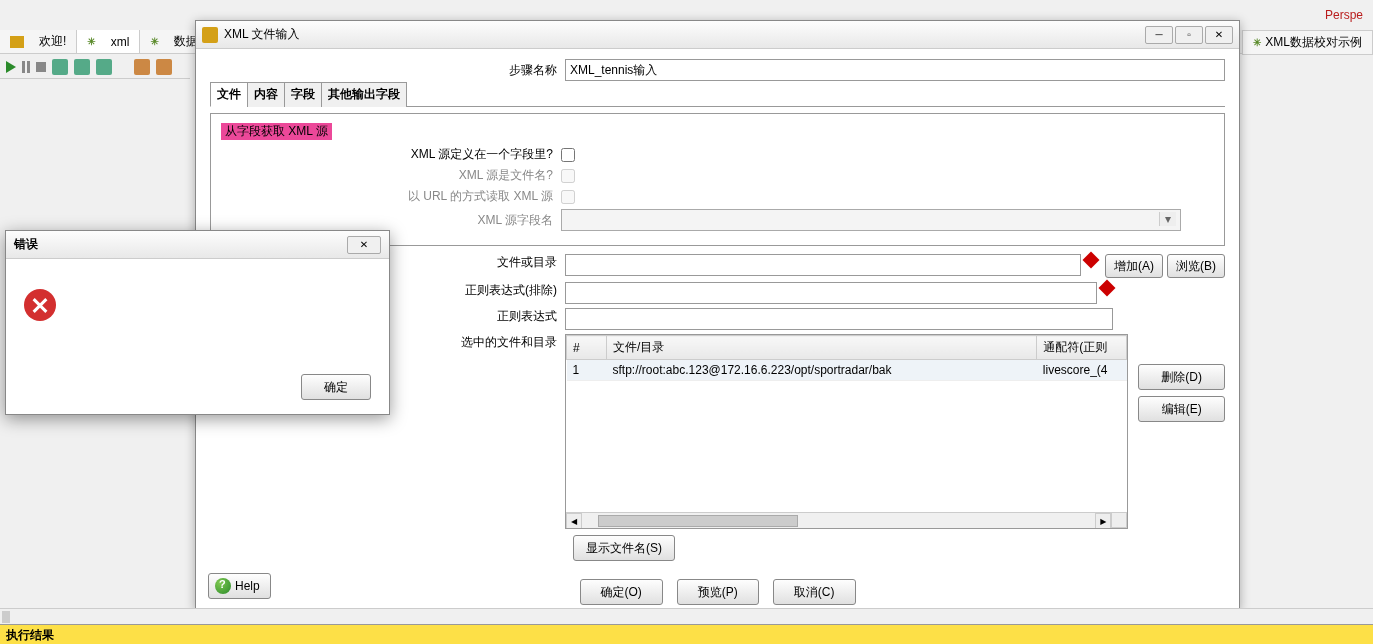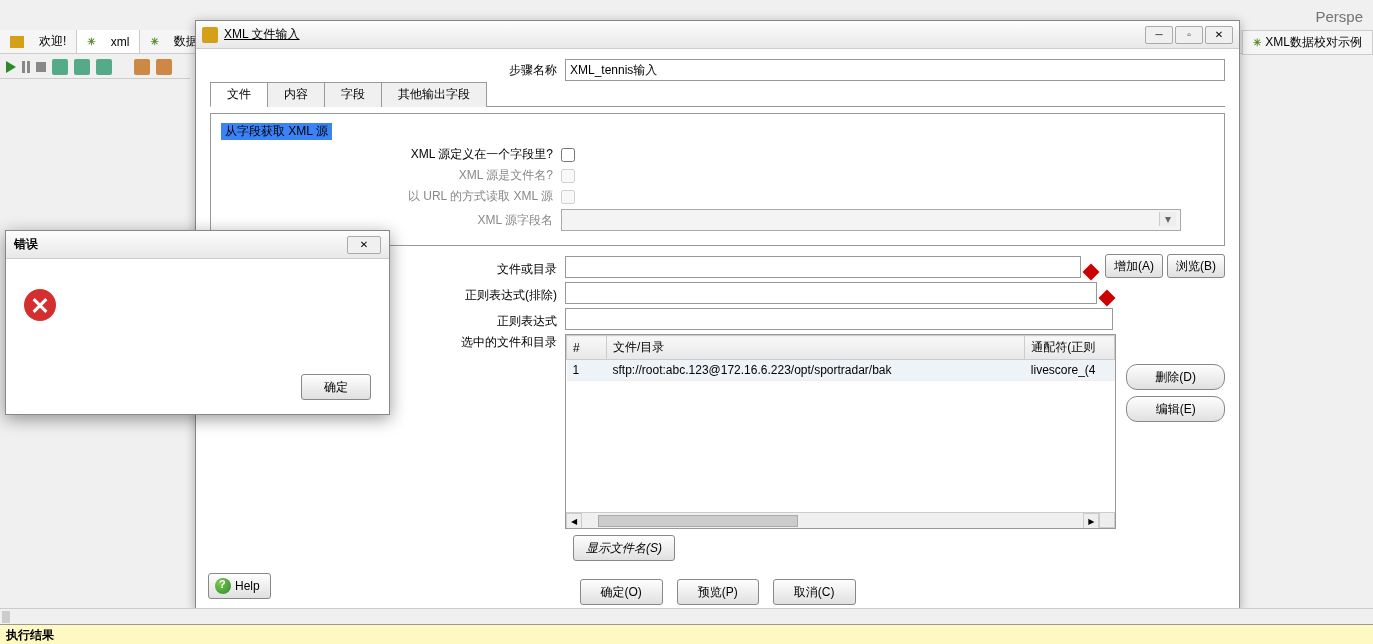--- a/index.html
+++ b/index.html
@@ -2,84 +2,84 @@
 <html><head>
 <meta charset="utf-8">
 <style>
 * { box-sizing: border-box; margin: 0; padding: 0; font-family: "Microsoft YaHei", Tahoma, Arial, sans-serif; font-size: 12px; }
 body { background: #f0f0f0; width: 1373px; height: 644px; overflow: hidden; position: relative; }
 
 
 .bg-tabs { position: absolute; top: 30px; left: 0; right: 0; height: 24px; background: #e8e8e8; display: flex; border-bottom: 1px solid #ccc; }
 .bg-tab { padding: 3px 10px; border-right: 1px solid #ccc; background: #f5f5f5; display: flex; align-items: center; gap: 15px; cursor: pointer; }
 .bg-tab.active { background: #fff; }
-.perspective { position: absolute; top: 8px; right: 10px; font-size: 15px; color: #737373; }
+.perspective { position: absolute; top: 8px; right: 10px; font-size: 12px; color: #b91c1c; }
 .right-tab { position: absolute; top: 30px; right: 0; padding: 3px 10px; background: #f5f5f5; border: 1px solid #ccc; display: flex; align-items: center; gap: 4px; }
 
 
 .bg-toolbar { position: absolute; top: 55px; left: 0; height: 24px; padding: 2px 6px; display: flex; gap: 6px; align-items: center; background: #f0f0f0; border-bottom: 1px solid #ccc; width: 190px; }
 .bg-toolbar .tbtn { width: 16px; height: 16px; display: inline-block; }
 
 
-.exec-result { position: absolute; bottom: 0; left: 0; right: 0; height: 20px; background: #fef9c3; border-top: 1px solid #999; padding: 2px 6px; font-weight: bold; }
+.exec-result { position: absolute; bottom: 0; left: 0; right: 0; height: 20px; background: #fde047; border-top: 1px solid #999; padding: 2px 6px; font-weight: bold; }
 .bg-scrollbar { position: absolute; bottom: 20px; left: 0; right: 0; height: 16px; background: #f0f0f0; border-top: 1px solid #ccc; }
 .bg-scrollbar::after { content: ''; position: absolute; left: 2px; top: 2px; width: 8px; height: 12px; background: #ccc; }
 
 
 .dialog { position: absolute; top: 20px; left: 195px; width: 1045px; height: 590px; background: #fff; border: 1px solid #888; box-shadow: 0 2px 10px rgba(0,0,0,0.3); }
 .dialog-title { height: 28px; background: linear-gradient(#fdfdfd, #e8e8e8); border-bottom: 1px solid #ccc; display: flex; align-items: center; padding: 0 6px; }
 .dialog-title .ticon { width: 16px; height: 16px; margin-right: 6px; background: #d4a017; border-radius: 2px; }
-.dialog-title .ttext { flex: 1; text-decoration: underline; }
+.dialog-title .ttext { flex: 1; }
 .dialog-title .win-btns { display: flex; gap: 2px; }
 .win-btn { width: 28px; height: 18px; border: 1px solid #aaa; background: #f0f0f0; display: flex; align-items: center; justify-content: center; font-size: 10px; cursor: pointer; border-radius: 2px; }
 
 .dialog-body { padding: 10px 14px; }
 
 .step-row { display: flex; align-items: center; }
 .step-row .lbl { width: 355px; text-align: right; padding-right: 8px; }
 .step-row .inp { flex: 1; height: 22px; border: 1px solid #999; padding: 2px 4px; background: #fff; }
 
 
 .inner-tabs { display: flex; border-bottom: 1px solid #999; margin-bottom: 6px; }
-.inner-tab { padding: 3px 16px; border: 1px solid #999; border-bottom: none; background: #f0f0f0; margin-right: -1px; cursor: pointer; position: relative; top: 1px; }
+.inner-tab { padding: 3px 6px; border: 1px solid #999; border-bottom: none; background: #f0f0f0; margin-right: -1px; cursor: pointer; position: relative; top: 1px; font-weight: bold; }
 .inner-tab.active { background: #fff; border-bottom: 1px solid #fff; }
 
 
 .fieldset { border: 1px solid #999; padding: 10px; margin-bottom: 8px; }
-.fieldset .legend { background: #3b82f6; padding: 0 4px; margin-top: -18px; margin-bottom: 6px; display: inline-block; }
+.fieldset .legend { background: #ec4899; padding: 0 4px; margin-top: -18px; margin-bottom: 6px; display: inline-block; }
 
 .form-row { display: flex; align-items: center; margin-bottom: 4px; }
 .form-row .flbl { width: 340px; text-align: right; padding-right: 8px; }
 .form-row .chk { width: 14px; height: 14px; }
 .form-row .sel { flex: 1; height: 22px; border: 1px solid #aaa; background: #fff; position: relative; }
 .form-row .sel::after { content: '▾'; position: absolute; right: 4px; top: 2px; color: #666; background: #eee; width: 16px; text-align: center; border-left: 1px solid #ccc; }
 
-.file-row { display: flex; align-items: flex-end; margin-bottom: 4px; }
+.file-row { display: flex; align-items: flex-start; margin-bottom: 4px; }
 .file-row .flbl { width: 355px; text-align: right; padding-right: 8px; }
 .file-row .finp { flex: 1; height: 22px; border: 1px solid #999; background: #fff; padding: 2px 4px; position: relative; }
 .file-row .diamond { width: 12px; height: 12px; background: #c00; transform: rotate(45deg); margin: 0 4px; flex-shrink: 0; }
 .file-row .btn { height: 24px; padding: 2px 8px; border: 1px solid #888; background: linear-gradient(#fefefe, #e0e0e0); cursor: pointer; margin-left: 4px; border-radius: 3px; }
 
 
 .table-area { display: flex; gap: 6px; }
 .table-wrap { flex: 1; border: 1px solid #999; height: 195px; background: #fff; position: relative; overflow: hidden; }
 .table-wrap table { width: 100%; border-collapse: collapse; }
 .table-wrap th { background: linear-gradient(#f8f8f8, #e8e8e8); border: 1px solid #ccc; padding: 3px 6px; text-align: left; font-weight: normal; }
 .table-wrap td { border-bottom: 1px solid #eee; padding: 3px 6px; background: #eef3f8; }
 .table-wrap .hsb { position: absolute; bottom: 0; left: 0; right: 16px; height: 16px; background: #f0f0f0; border-top: 1px solid #ccc; display: flex; }
 .table-wrap .hsb .thumb { width: 200px; height: 12px; background: #ccc; margin: 2px 16px; border: 1px solid #aaa; }
 .table-wrap .hsb .arr { width: 16px; height: 16px; background: #eee; border: 1px solid #ccc; display: flex; align-items: center; justify-content: center; font-size: 8px; }
 .table-wrap th:first-child { width: 40px; }
 .table-wrap .vsb-arr { position: absolute; bottom: 0; right: 0; width: 16px; height: 16px; background: #eee; border: 1px solid #ccc; font-size: 8px; text-align: center; line-height: 14px; }
 
 .table-btns { display: flex; flex-direction: column; gap: 6px; padding-top: 30px; }
-.table-btns .btn { height: 26px; padding: 3px 28px; border: 1px solid #888; background: linear-gradient(#fefefe, #e0e0e0); cursor: pointer; border-radius: 11px; }
+.table-btns .btn { height: 26px; padding: 3px 22px; border: 1px solid #888; background: linear-gradient(#fefefe, #e0e0e0); cursor: pointer; border-radius: 3px; }
 
 .show-files { margin-top: 6px; }
-.show-files .btn { height: 26px; padding: 4px 12px; border: 1px solid #888; background: linear-gradient(#fefefe, #e0e0e0); cursor: pointer; border-radius: 3px; font-style: italic; }
+.show-files .btn { height: 26px; padding: 4px 12px; border: 1px solid #888; background: linear-gradient(#fefefe, #e0e0e0); cursor: pointer; border-radius: 3px; }
 
 
 .dialog-bottom { display: flex; justify-content: center; gap: 14px; padding: 12px 0 0 0; margin-top: 6px; }
 .dialog-bottom .btn { height: 26px; padding: 4px 20px; border: 1px solid #888; background: linear-gradient(#fefefe, #e0e0e0); cursor: pointer; border-radius: 3px; }
 
 .help-btn { position: absolute; bottom: 10px; left: 12px; height: 26px; padding: 3px 10px 3px 6px; border: 1px solid #888; background: linear-gradient(#fefefe, #e0e0e0); cursor: pointer; border-radius: 3px; display: flex; align-items: center; gap: 4px; }
 .help-btn .hicon { width: 16px; height: 16px; border-radius: 50%; background: radial-gradient(circle at 30% 30%, #7ec850, #2a8a2a); display: inline-block; position: relative; }
 .help-btn .hicon::after { content: '?'; color: #fff; font-weight: bold; position: absolute; left: 4px; top: 0px; font-size: 11px; }
 
 

